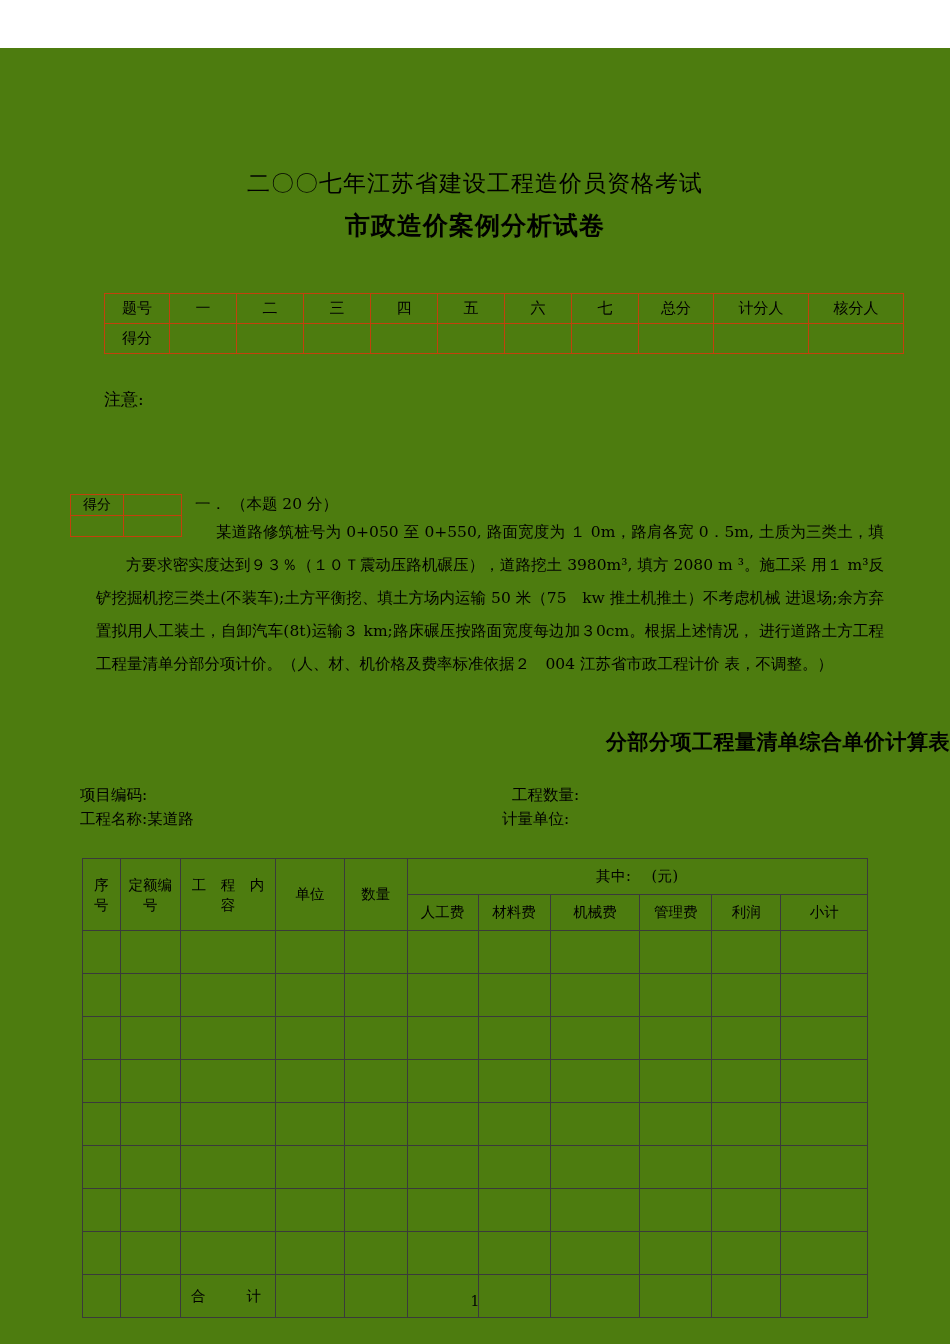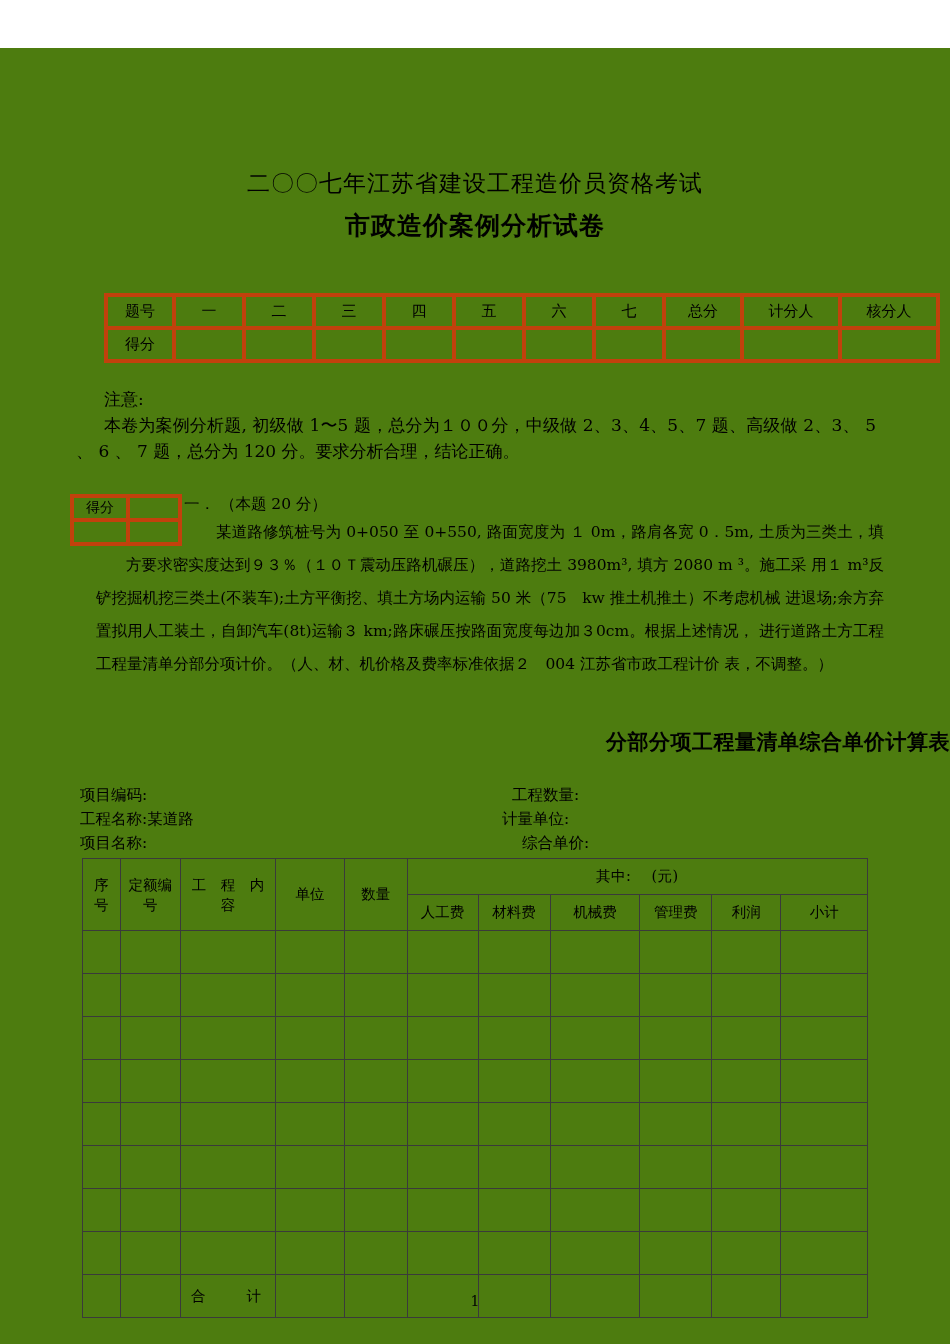--- a/index.html
+++ b/index.html
@@ -51,21 +51,21 @@
     position: absolute;
     top: 245px;
     left: 104px;
     width: 772px;
   }
   table.grid {
     border-collapse: collapse;
     table-layout: fixed;
   }
   table.grid td, table.grid th {
-    border: 4px solid #c2410c;
+    border: 1px solid #c2410c;
     font-weight: normal;
     text-align: center;
     vertical-align: middle;
     font-family: "DejaVu Serif", "Liberation Serif", serif;
   }
   .score-table { width: 772px; }
   .score-table td {
     height: 27px;
     font-size: 15px;
   }
@@ -101,21 +101,21 @@
   .defen-box td {
     height: 18px;
     font-size: 14px;
   }
   .defen-box td.lbl { width: 50px; }
 
   
   .q1-head {
     position: absolute;
     top: 444px;
-    left: 184px;
+    left: 195px;
     font-size: 15.5px;
     line-height: 25px;
     white-space: nowrap;
   }
   .q1-body {
     position: absolute;
     top: 468px;
     left: 96px;
     width: 788px;
     font-size: 15.5px;
@@ -244,21 +244,20 @@
           <td></td>
           <td></td>
           <td></td>
         </tr>
       </tbody>
     </table>
   </div>
 
   <div class="notice">
     <div class="n-head">注意:</div>
-    <div class="n-body">本卷为案例分析题, 初级做 1〜5 题，总分为１００分，中级做 2、3、4、5、7 题、高级做 2、3、 5 、 6 、 7 题，总分为 120 分。要求分析合理，结论正确。</div>
   </div>
 
   <div class="defen-box">
     <table class="grid">
       <tbody>
         <tr>
           <td class="lbl">得分</td>
           <td></td>
         </tr>
         <tr>
@@ -282,24 +281,20 @@
   <div class="form-title">分部分项工程量清单综合单价计算表</div>
 
   <div class="meta">
     <div class="row">
       <span class="left"><span>项目编码:</span><span></span></span>
       <span class="right r2"><span>工程数量:</span><span></span></span>
     </div>
     <div class="row">
       <span class="left"><span>工程名称:</span><span>某道路</span></span>
       <span class="right r1"><span>计量单位:</span><span></span></span>
-    </div>
-    <div class="row">
-      <span class="left"><span>项目名称:</span><span></span></span>
-      <span class="right r3"><span>综合单价:</span><span></span></span>
     </div>
   </div>
 
   <div class="calc-wrap">
     <table class="calc">
       <colgroup>
         <col class="col-seq">
           <col class="col-code">
           <col class="col-desc">
           <col class="col-unit">

